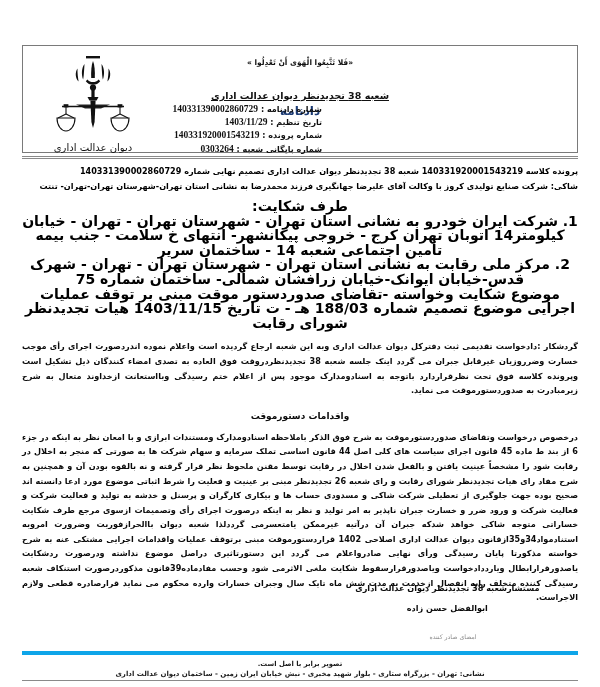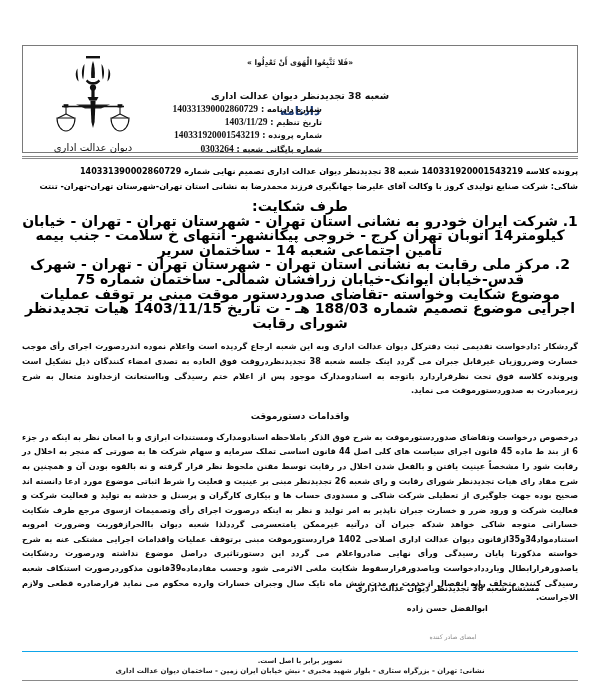--- a/index.html
+++ b/index.html
@@ -52,20 +52,21 @@
     right: 0;
     left: 0;
     text-align: center;
   }
   .branch-title {
     font-size: 9.5px;
     font-weight: bold;
     color: #111;
     letter-spacing: 0px;
     margin-bottom: 3px;
+    text-decoration: underline;
   }
   .doc-title {
     font-size: 12px;
     font-weight: bold;
     color: #1b3a73;
   }
 
   .meta-block {
     position: absolute;
     top: 29px;
@@ -182,21 +183,21 @@
     color: #8b8b8b;
   }
 
   
   .footer-frame {
     position: absolute;
     top: 651px;
     right: 22px;
     left: 22px;
     height: 30px;
-    border-top: 1px solid #0ea5e9;
+    border-top: 4px solid #0ea5e9;
     border-bottom: 1px solid #8a8a8a;
     box-sizing: border-box;
     padding-top: 4px;
   }
   .footer-line1 {
     text-align: center;
     font-size: 6.8px;
     font-weight: bold;
     color: #1a1a1a;
     line-height: 10px;

